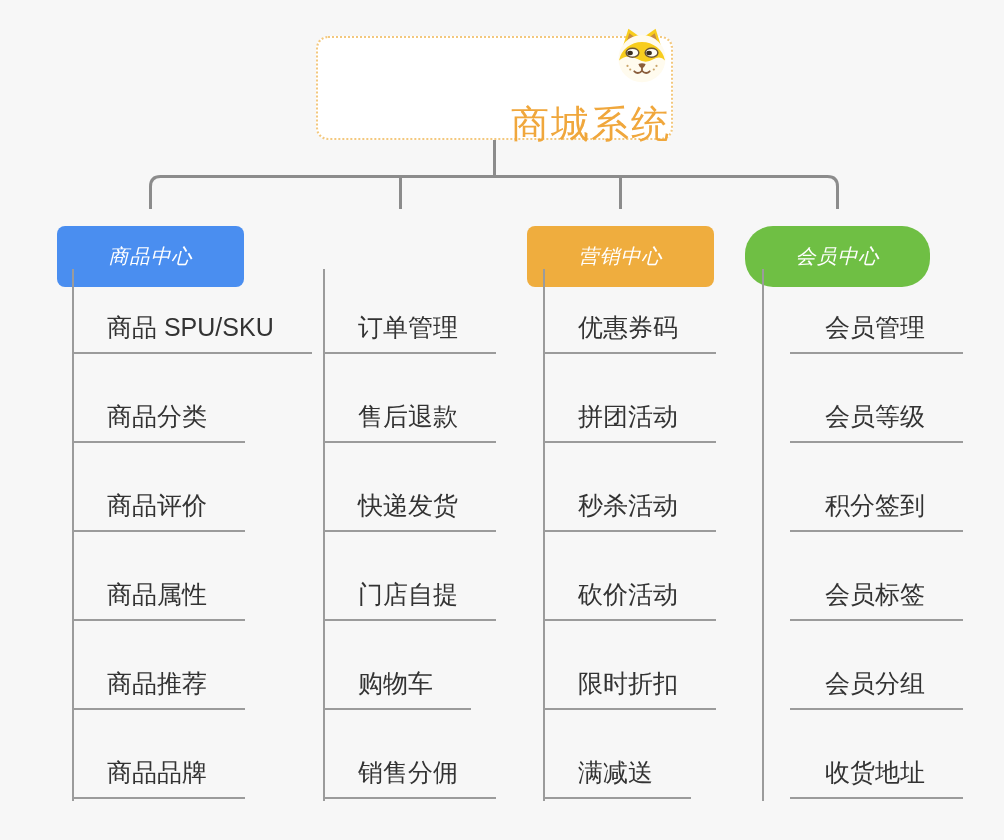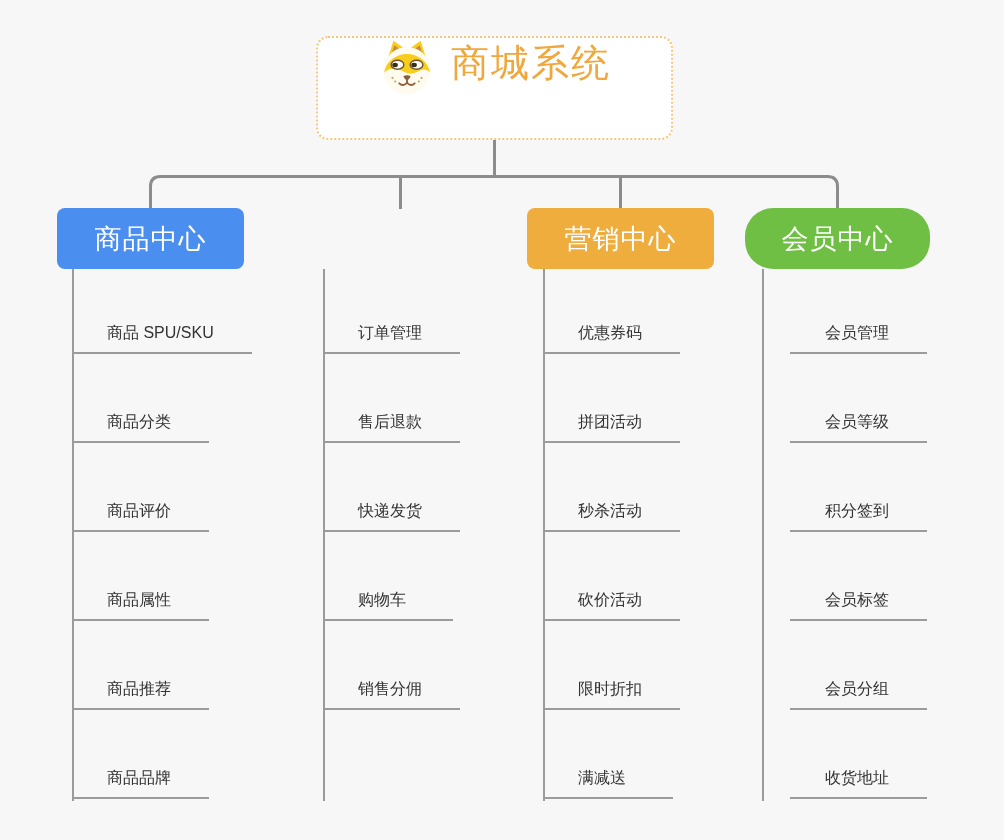--- a/index.html
+++ b/index.html
@@ -14,37 +14,38 @@
     overflow:hidden;
   }
   
   .root-node{
     position:absolute;left:316px;top:36px;
     width:357px;height:104px;
     box-sizing:border-box;
     background:#ffffff;
     border:2px dotted #f3c87e;
     border-radius:12px;
-    display:flex;align-items:flex-start;justify-content:center;
+    display:flex;align-items:flex-end;justify-content:center;
     gap:15px;
+    flex-direction:column;
   }
   .root-label{
     font-size:38px;
     letter-spacing:2px;
     color:#f0a73c;
   }
   .root-icon{width:58px;height:58px;flex:0 0 auto;}
   
   .connectors{position:absolute;left:0;top:0;pointer-events:none;}
   
   .branch-box{
-    position:absolute;top:208px;height:61px;
+    position:absolute;top:226px;height:61px;
     border-radius:8px;
     display:flex;align-items:center;justify-content:center;
-    color:#ffffff;font-size:27px;letter-spacing:1px;
+    color:#ffffff;font-size:20px;letter-spacing:1px;font-style:italic;
   }
   .b0{left:57px;width:187px;}
   .b1{left:308px;width:185px;}
   .b2{left:527px;width:187px;}
   .b3{left:745px;width:185px;border-radius:28px;}
   
   .col-line{
     position:absolute;top:269px;width:2px;height:532px;
     background:#9b9b9b;
   }
@@ -62,21 +63,21 @@
   .il2{left:543px;}
   .il3{left:762px;padding-left:28px;}
   .item{
     box-sizing:border-box;
     height:89px;
     display:flex;align-items:flex-end;
     padding:0 38px 8px 35px;
     width:fit-content;
     min-width:130px;
     border-bottom:2px solid #9b9b9b;
-    font-size:16px;color:#333333;
+    font-size:25px;color:#333333;
     white-space:nowrap;
     cursor:default;
   }
 </style>
 </head>
 <body>
 
 <div class="canvas">
 
   <svg class="connectors" width="1004" height="300">
@@ -131,20 +132,21 @@
     <li class="item">商品评价</li>
     <li class="item">商品属性</li>
     <li class="item">商品推荐</li>
     <li class="item">商品品牌</li>
   </ul>
 
   <ul class="item-list il1">
     <li class="item">订单管理</li>
     <li class="item">售后退款</li>
     <li class="item">快递发货</li>
+    <li class="item">门店自提</li>
     <li class="item">购物车</li>
     <li class="item">销售分佣</li>
   </ul>
 
   <ul class="item-list il2">
     <li class="item">优惠券码</li>
     <li class="item">拼团活动</li>
     <li class="item">秒杀活动</li>
     <li class="item">砍价活动</li>
     <li class="item">限时折扣</li>

